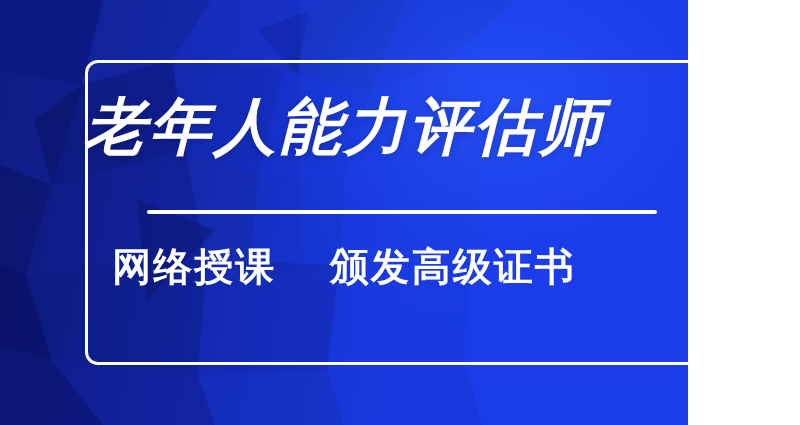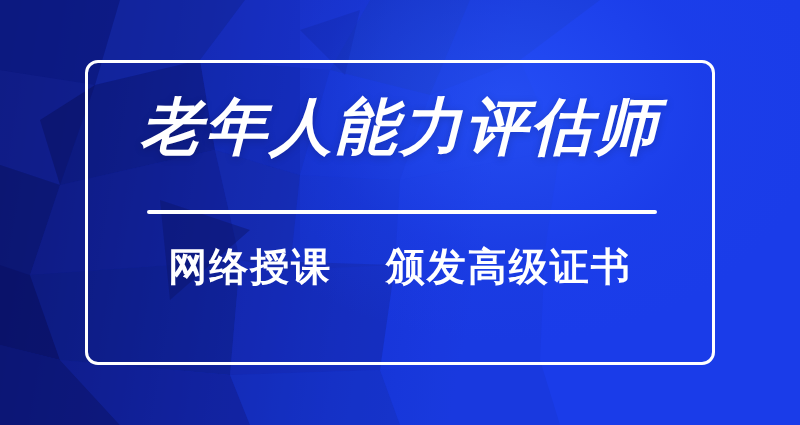--- a/index.html
+++ b/index.html
@@ -7,21 +7,21 @@
     margin: 0;
     padding: 0;
     background: #ffffff;
   }
   body {
     font-family: "Liberation Sans", "DejaVu Sans", sans-serif;
   }
 
   .banner {
     position: relative;
-    width: 800px;
+    width: 688px;
     height: 425px;
     overflow: hidden;
     background: #1733d8;
   }
 
   
   .bg-base {
     position: absolute;
     inset: 0;
     background: linear-gradient(100deg,

